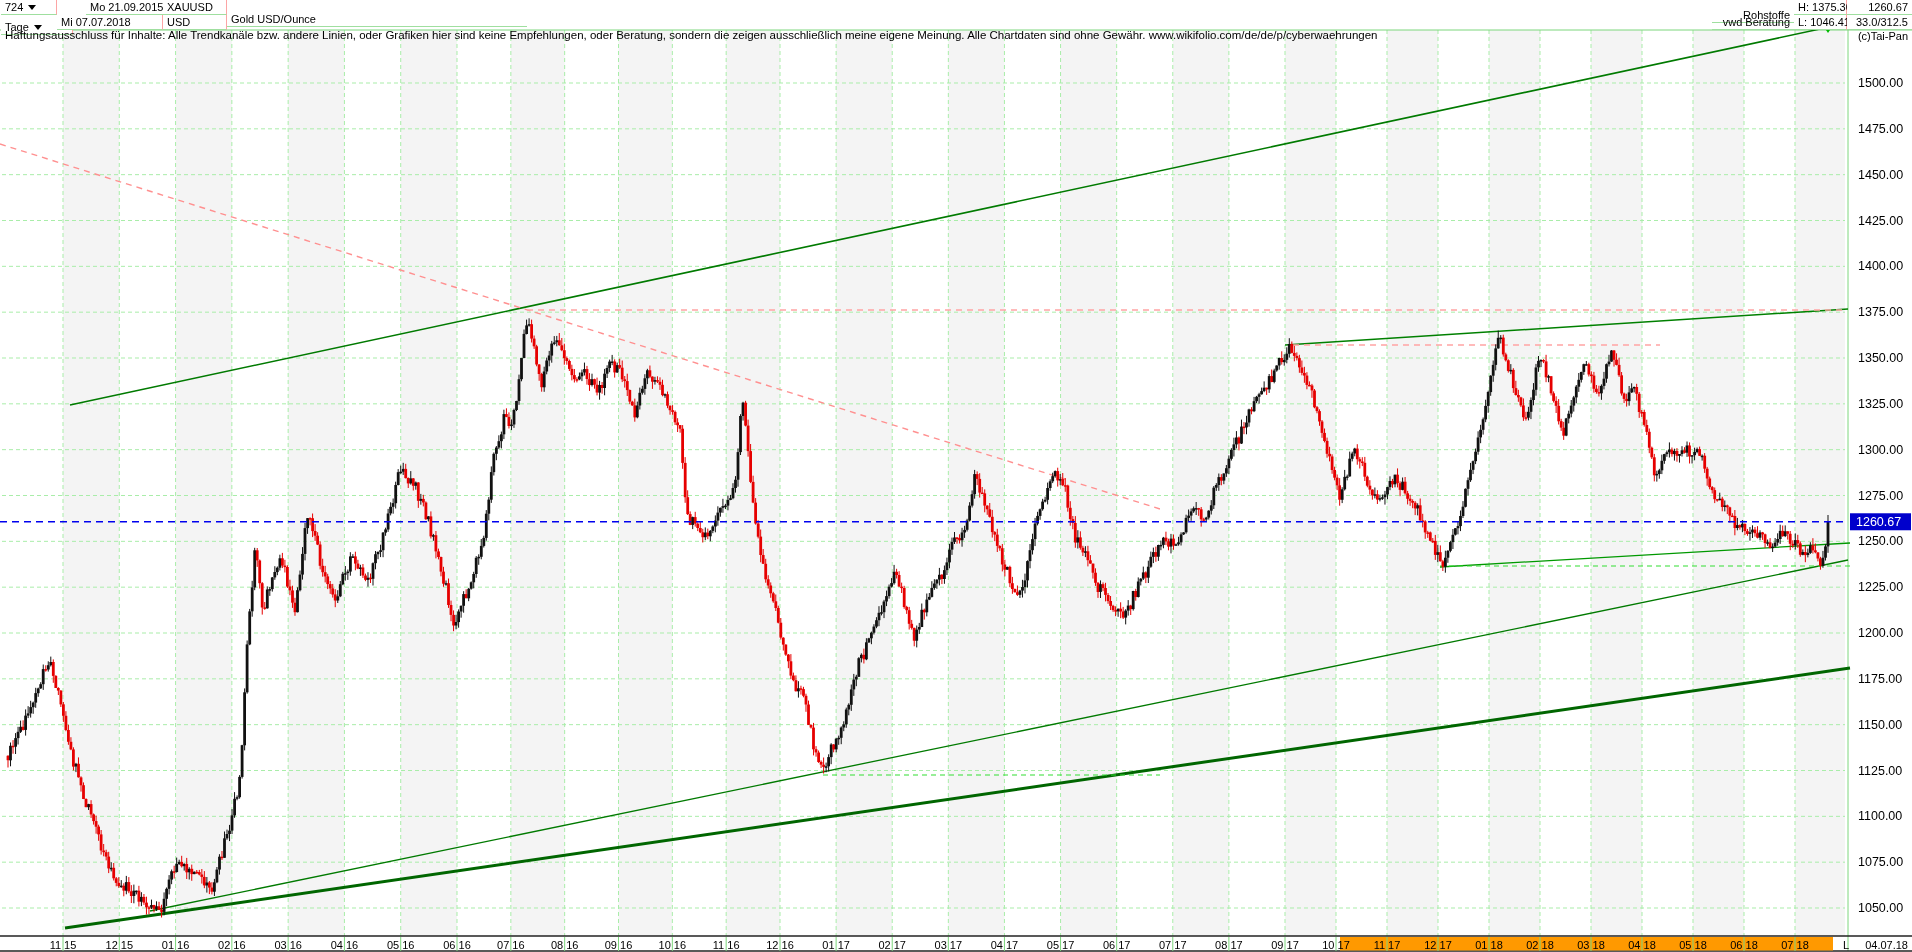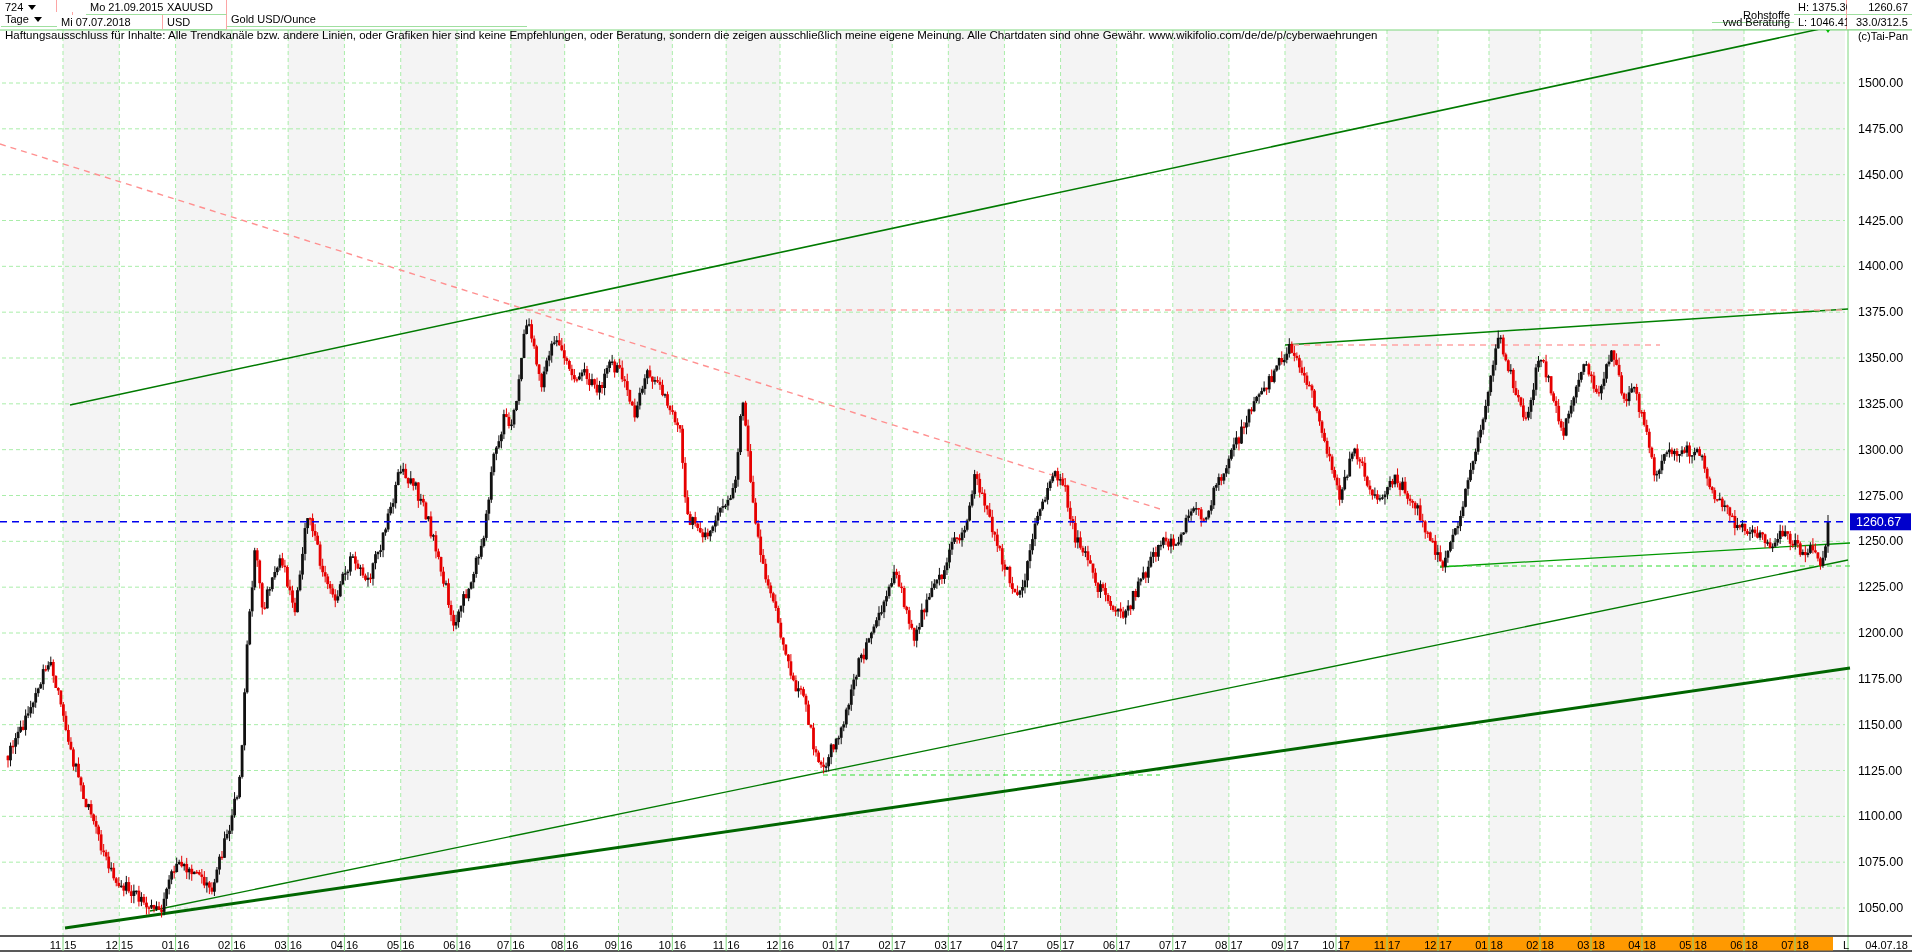--- a/index.html
+++ b/index.html
@@ -1653,21 +1653,21 @@
       <text x="1795" y="948.5" font-size="11" font-family="&quot;Liberation Sans&quot;,sans-serif" fill="#000" text-anchor="middle">07 18</text>
       <text x="1843" y="948.5" font-size="11" font-family="&quot;Liberation Sans&quot;,sans-serif" fill="#000">L</text>
       <text x="1908" y="948.5" font-size="11" font-family="&quot;Liberation Sans&quot;,sans-serif" fill="#000" text-anchor="end">04.07.18</text>
     </svg>
 
   <div class="hdr">
     <div class="cell" style="left:1px;top:0;width:56px;">
       <span>724</span>
       <span class="arrow-down"></span>
     </div>
-    <div class="cell" style="left:1px;top:12px;width:72px;">
+    <div class="cell" style="left:1px;top:20px;width:72px;">
       <span>Tage</span>
       <span class="arrow-down"></span>
     </div>
     <div class="cell" style="left:57px;top:0;width:106px;margin-left:29px;">
       <span>Mo 21.09.2015</span>
     </div>
     <div class="cell" style="left:57px;top:15px;width:106px;">
       <span>Mi 07.07.2018</span>
     </div>
     <div class="cell center" style="left:163px;top:0;width:64px;">

